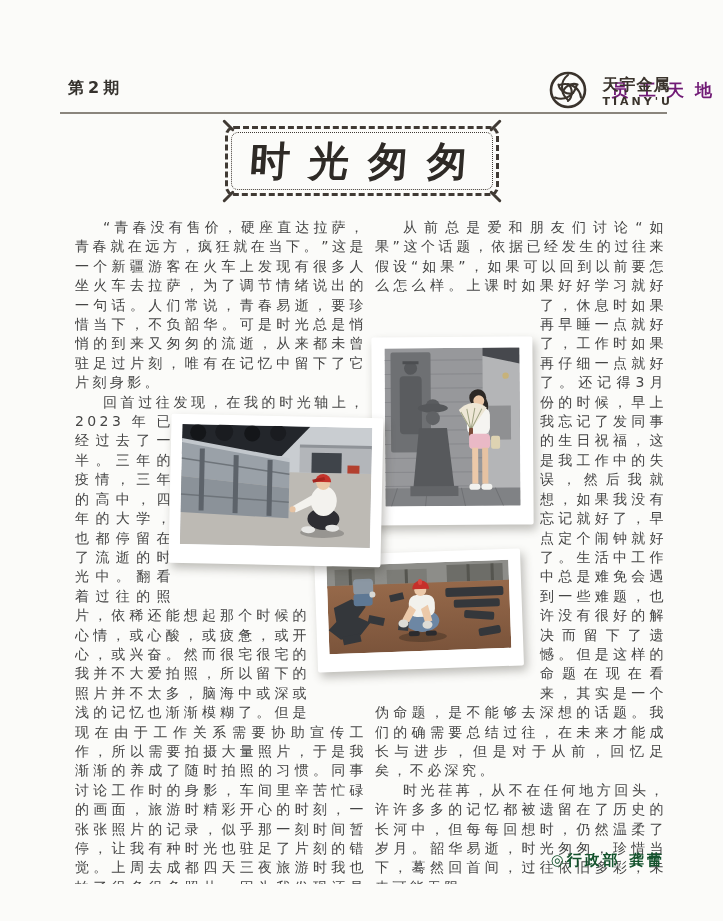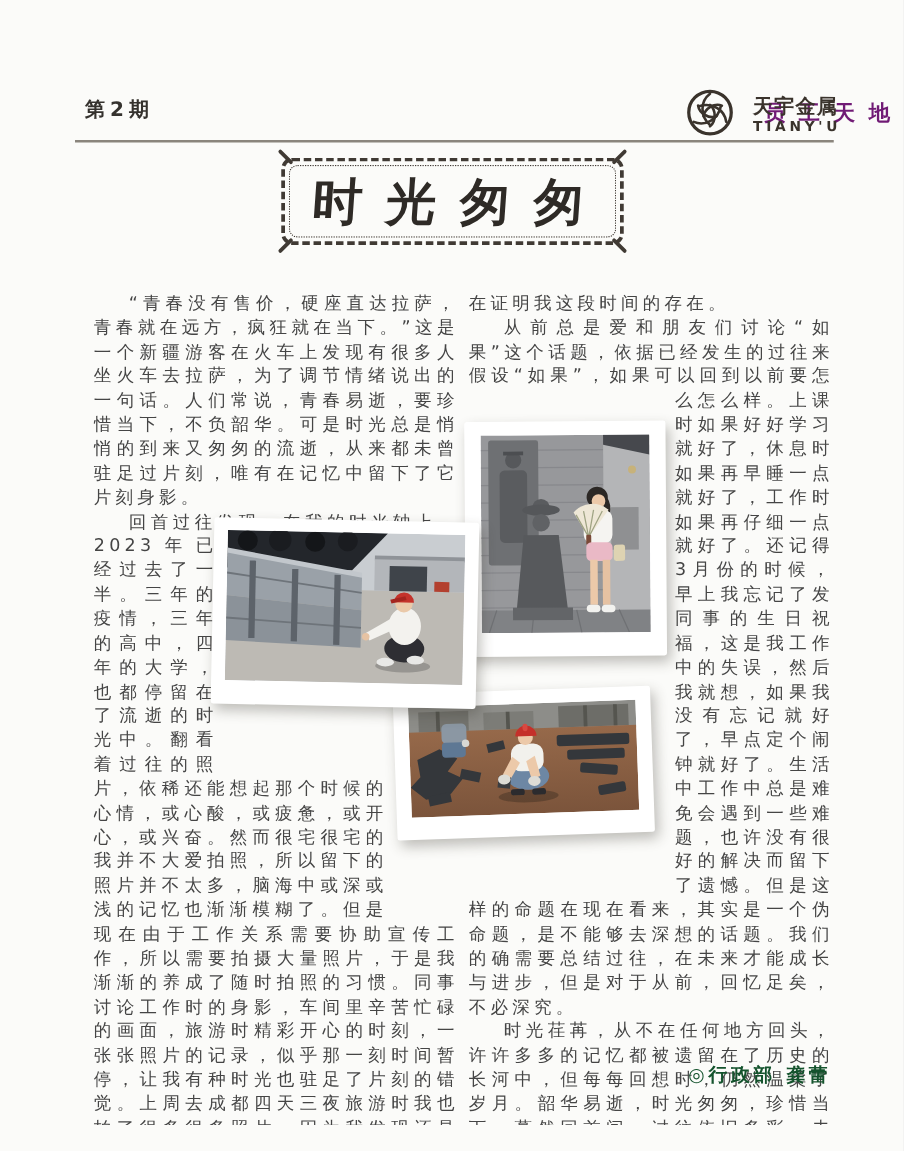--- a/index.html
+++ b/index.html
@@ -27,21 +27,21 @@
     font-size:40px;font-weight:bold;color:#2e2a26;letter-spacing:19px;text-indent:12px;
     transform:skewX(-4deg);white-space:nowrap;}
   .tick{position:absolute;width:15px;height:3px;background:#403a34;border-radius:2px;}
   .tick.tl{left:-7px;top:-5px;transform:rotate(45deg);}
   .tick.tr{right:-7px;top:-5px;transform:rotate(-45deg);}
   .tick.bl{left:-7px;bottom:-5px;transform:rotate(-45deg);}
   .tick.br{right:-7px;bottom:-5px;transform:rotate(45deg);}
   
   .col{position:absolute;top:218px;width:292px;height:666px;overflow:hidden;
     font-size:14px;line-height:19.4px;letter-spacing:3.4px;
-    text-align:justify;text-align-last:left;color:#454545;margin-top:16px;}
+    text-align:justify;text-align-last:left;color:#454545;}
   .col-left{left:75px;}
   .col-right{left:375px;}
   .col p{margin:0;}
   .col p.ind{text-indent:2em;}
   .fr{float:right;width:0;}
   .frb{float:right;clear:right;}
   .fl{float:left;width:0;}
   .flb{float:left;clear:left;}
   .byline{position:absolute;right:58px;top:851px;font-size:15px;font-weight:bold;
     letter-spacing:3px;color:#14532d;}
@@ -94,21 +94,20 @@
     <div class="fr" style="height:198px"></div>
     <div class="frb" style="width:193px;height:172px"></div>
     <div class="frb" style="width:57px;height:122px"></div>
     <p class="ind">“青春没有售价，硬座直达拉萨，青春就在远方，疯狂就在当下。”这是一个新疆游客在火车上发现有很多人坐火车去拉萨，为了调节情绪说出的一句话。人们常说，青春易逝，要珍惜当下，不负韶华。可是时光总是悄悄的到来又匆匆的流逝，从来都未曾驻足过片刻，唯有在记忆中留下了它片刻身影。</p>
     <p class="ind">回首过往发现，在我的时光轴上，2023年已经过去了一半。三年的疫情，三年的高中，四年的大学，也都停留在了流逝的时光中。翻看着过往的照片，依稀还能想起那个时候的心情，或心酸，或疲惫，或开心，或兴奋。然而很宅很宅的我并不大爱拍照，所以留下的照片并不太多，脑海中或深或浅的记忆也渐渐模糊了。但是现在由于工作关系需要协助宣传工作，所以需要拍摄大量照片，于是我渐渐的养成了随时拍照的习惯。同事讨论工作时的身影，车间里辛苦忙碌的画面，旅游时精彩开心的时刻，一张张照片的记录，似乎那一刻时间暂停，让我有种时光也驻足了片刻的错觉。上周去成都四天三夜旅游时我也拍了很多很多照片，因为我发现还是需要有一些东西来记录我这短短的一段旅程。在返程的路上翻看着手机里这几天的照片，可爱的熊猫，美丽的夜景，丰富的美食，开心的笑颜，似乎也</p>
   </div>
 
   <div class="col col-right">
     <div class="fl" style="height:95px"></div>
     <div class="flb" style="width:165px;height:388px"></div>
-    <p>在证明我这段时间的存在。</p>
     <p class="ind">从前总是爱和朋友们讨论“如果”这个话题，依据已经发生的过往来假设“如果”，如果可以回到以前要怎么怎么样。上课时如果好好学习就好了，休息时如果再早睡一点就好了，工作时如果再仔细一点就好了。还记得3月份的时候，早上我忘记了发同事的生日祝福，这是我工作中的失误，然后我就想，如果我没有忘记就好了，早点定个闹钟就好了。生活中工作中总是难免会遇到一些难题，也许没有很好的解决而留下了遗憾。但是这样的命题在现在看来，其实是一个伪命题，是不能够去深想的话题。我们的确需要总结过往，在未来才能成长与进步，但是对于从前，回忆足矣，不必深究。</p>
     <p class="ind">时光荏苒，从不在任何地方回头，许许多多的记忆都被遗留在了历史的长河中，但每每回想时，仍然温柔了岁月。韶华易逝，时光匆匆，珍惜当下，蓦然回首间，过往依旧多彩，未来可能无限。</p>
   </div>
 
   <div class="polaroid ph1" title="戴红色安全帽的员工蹲在成堆的金属型材旁">
     <svg width="190" height="120" viewBox="0 0 190 120">
       <rect width="190" height="120" fill="#c9cdd1"></rect>
       <rect y="46" width="190" height="74" fill="#bdbab4"></rect>
       <path d="M0 0 H128 L100 30 H0 Z" fill="#23262b"></path>
       <circle cx="16" cy="8" r="8" fill="#141619"></circle>

